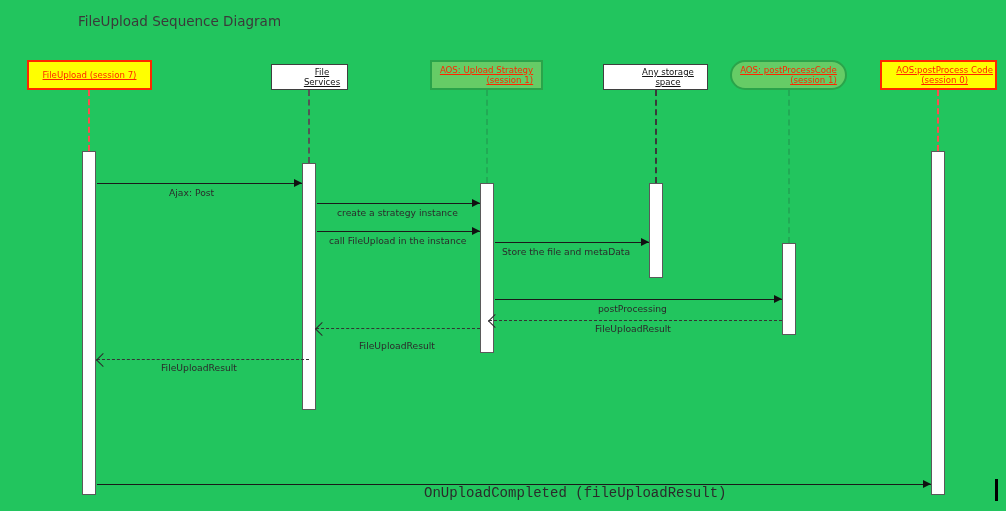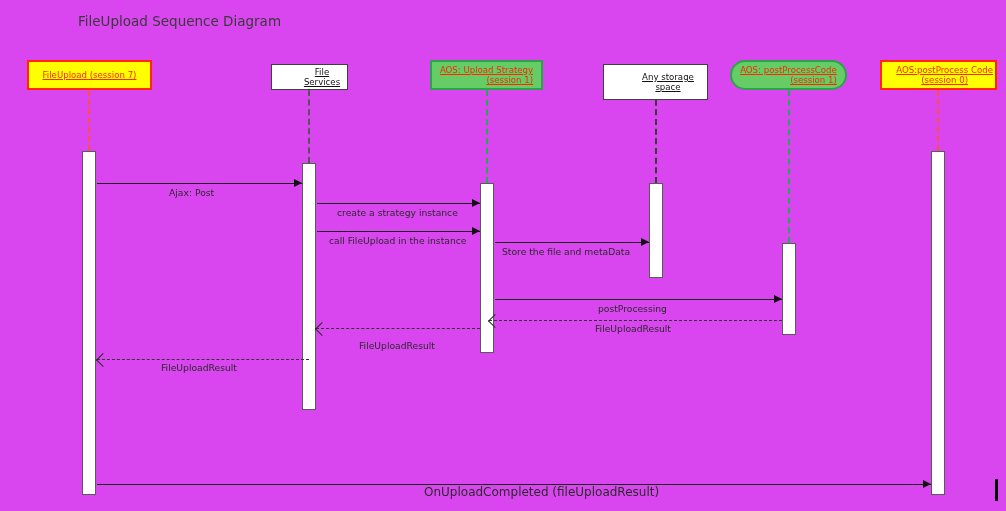--- a/index.html
+++ b/index.html
@@ -4,21 +4,21 @@
 <style>
   html, body {
     margin: 0;
     padding: 0;
     background: #ffffff;
   }
   #canvas {
     position: relative;
     width: 1006px;
     height: 511px;
-    background: #d946ef;
+    background: #22c55e;
     font-family: "DejaVu Sans", sans-serif;
     overflow: hidden;
   }
   #diagram-title {
     position: absolute;
     left: 78px;
     top: 13px;
     font-size: 13.5px;
     color: #3a3a3a;
     font-family: "DejaVu Sans", sans-serif;
@@ -107,21 +107,22 @@
 
   .msg-label {
     position: absolute;
     font-size: 9.2px;
     color: #2b2b2b;
     white-space: nowrap;
     font-family: "DejaVu Sans", sans-serif;
     margin-top: 20px;
   }
   .msg-label.small {
-    font-size: 12px;
+    font-size: 14px;
+    font-family: Liberation Mono, monospace;
   }
 
   .cursor-mark {
     position: absolute;
     background: #000000;
     width: 3px;
   }
 </style>
 </head>
 <body>
@@ -179,21 +180,21 @@
       <div class="actor-box actor-yellow" style="left: 27px; top: 60px; width: 125px; height: 30px;">
         <span class="actor-label">FileUpload (session 7)</span>
       </div>
       <div class="actor-box actor-white" style="left: 271px; top: 64px; width: 77px; height: 26px;">
         <span class="actor-label">File Services</span>
       </div>
       <div class="actor-box actor-green" style="left: 430px; top: 60px; width: 113px; height: 30px;">
         <span class="actor-label">AOS: Upload Strategy
 (session 1)</span>
       </div>
-      <div class="actor-box actor-white" style="left: 603px; top: 64px; width: 105px; height: 36px;">
+      <div class="actor-box actor-white" style="left: 603px; top: 64px; width: 105px; height: 26px;">
         <span class="actor-label">Any storage space</span>
       </div>
       <div class="actor-box actor-green" style="left: 730px; top: 60px; width: 117px; height: 30px; border-radius: 15px;">
         <span class="actor-label">AOS: postProcessCode
 (session 1)</span>
       </div>
       <div class="actor-box actor-yellow" style="left: 880px; top: 60px; width: 117px; height: 30px; justify-content: flex-end;">
         <span class="actor-label">AOS:postProcess Code
 (session 0)</span>
       </div>

